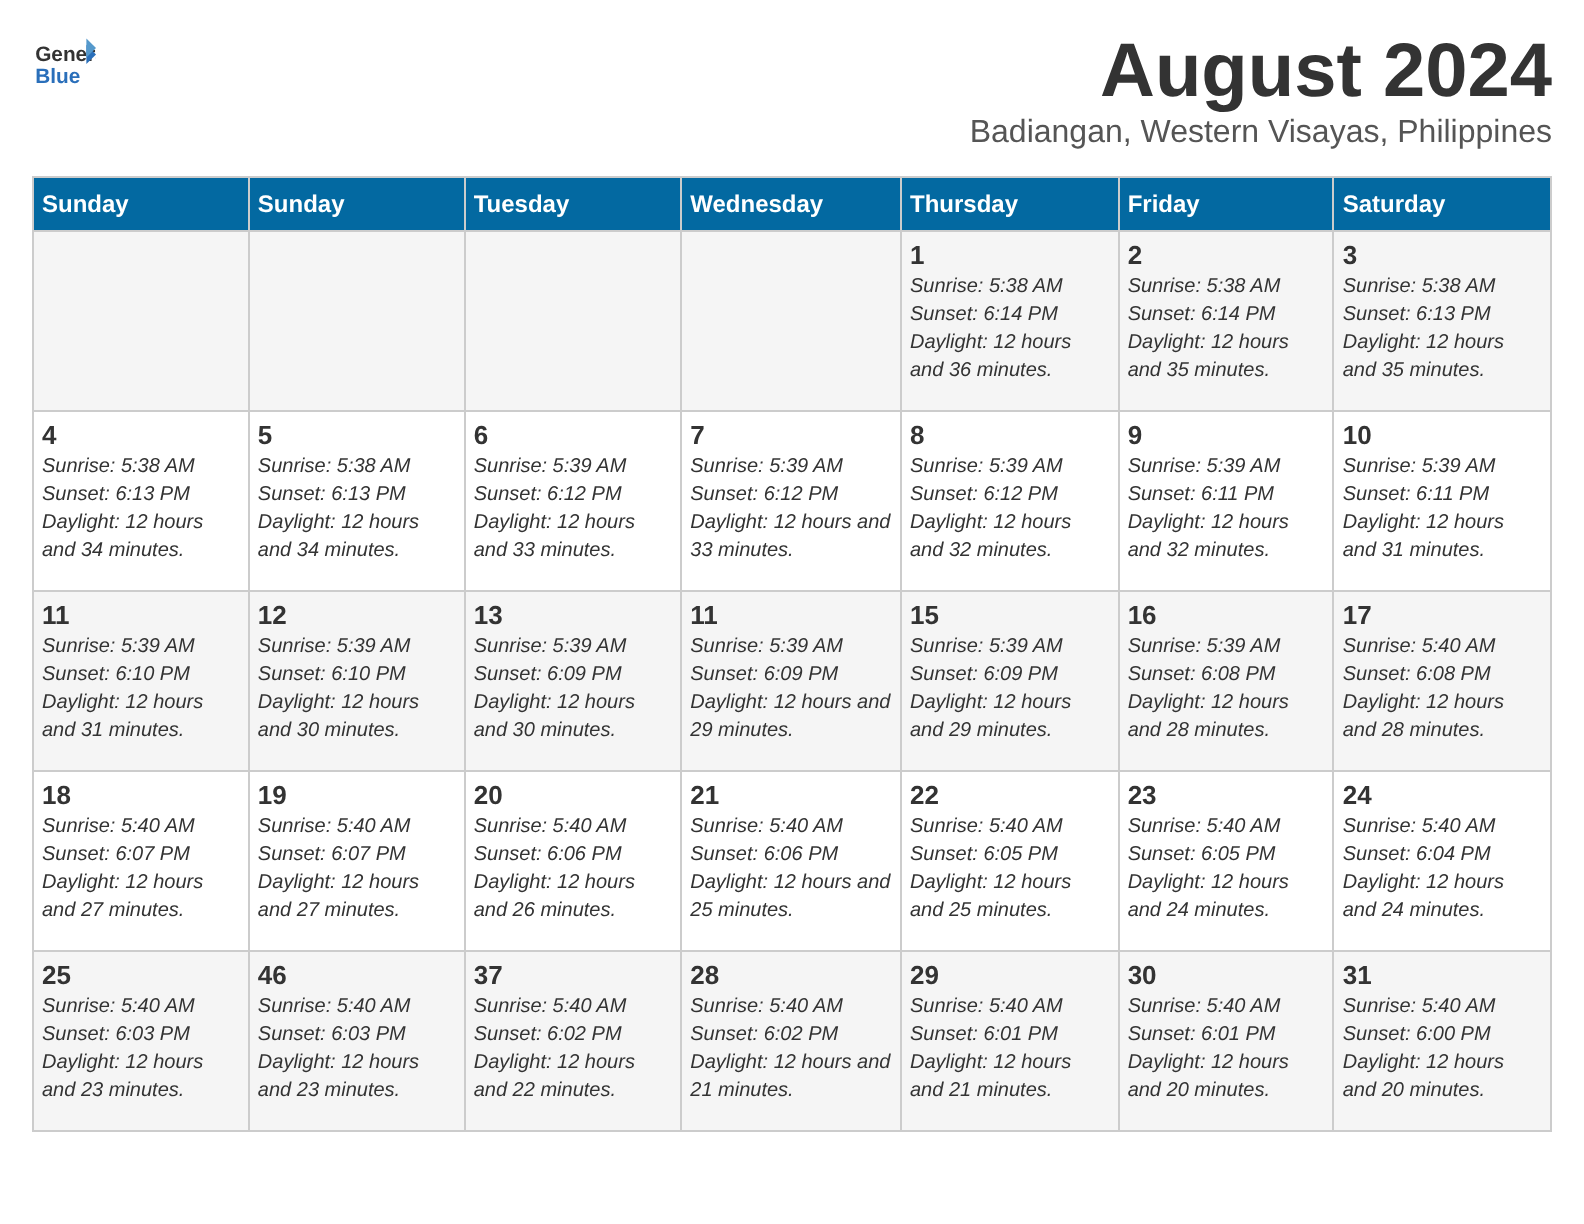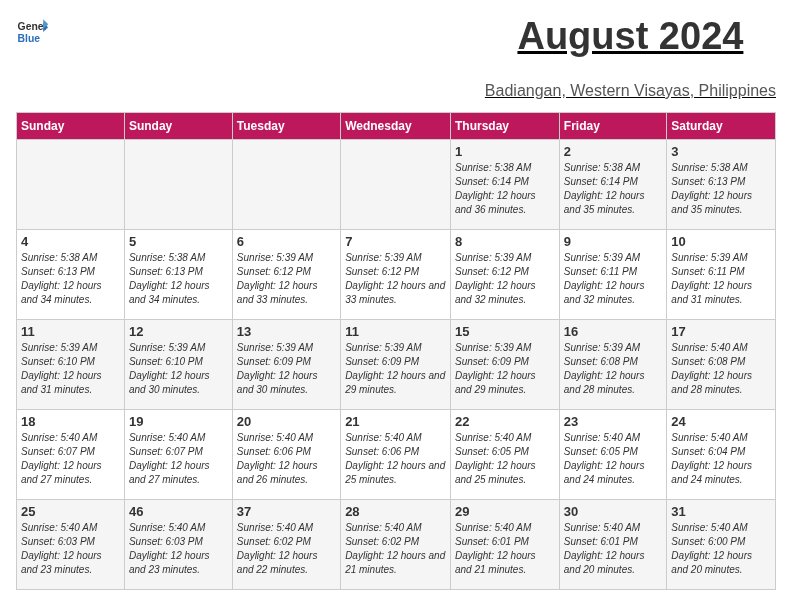--- a/index.html
+++ b/index.html
@@ -19,41 +19,39 @@
     .logo {
       display: flex;
       align-items: center;
       gap: 4px;
     }
     .logo-icon {
       width: 32px;
       height: 32px;
     }
     .title-area {
-      text-align: center;
-      text-decoration: underline;
+      text-align: right;
     }
     .month-title {
       font-size: 38px;
       font-weight: bold;
       color: #333;
       line-height: 1.1;
     }
     .location-subtitle {
       font-size: 16px;
       color: #555;
-      margin-top: 24px;
     }
     table {
       width: 100%;
       border-collapse: collapse;
       font-size: 11px;
     }
     thead tr th {
-      background-color: #be185d;
+      background-color: #0369a1;
       color: #fff;
       padding: 6px 4px;
       text-align: left;
       font-size: 12px;
       border: 1px solid #ccc;
     }
     tbody tr td {
       border: 1px solid #ccc;
       vertical-align: top;
       padding: 4px;

